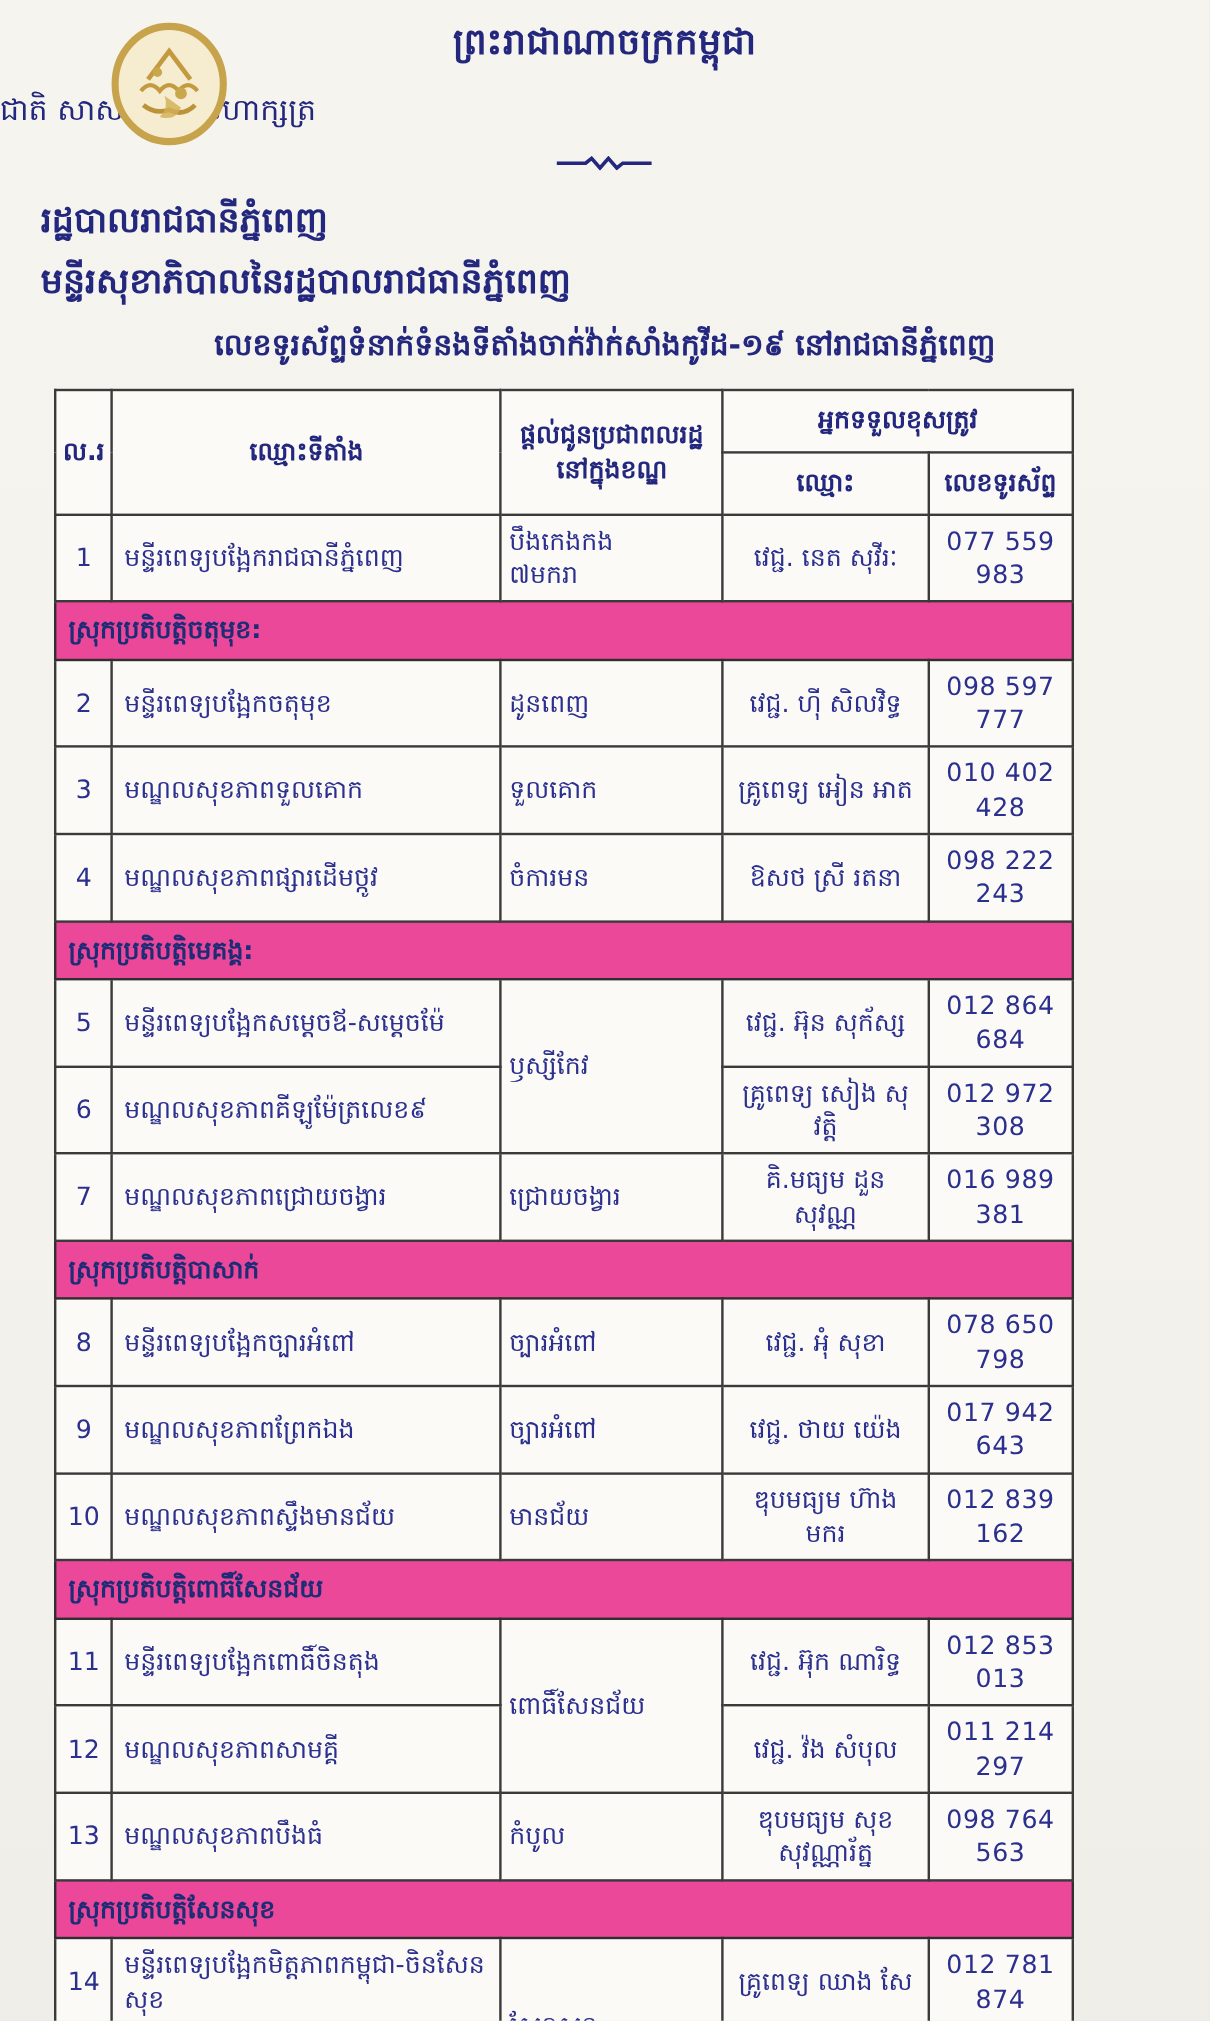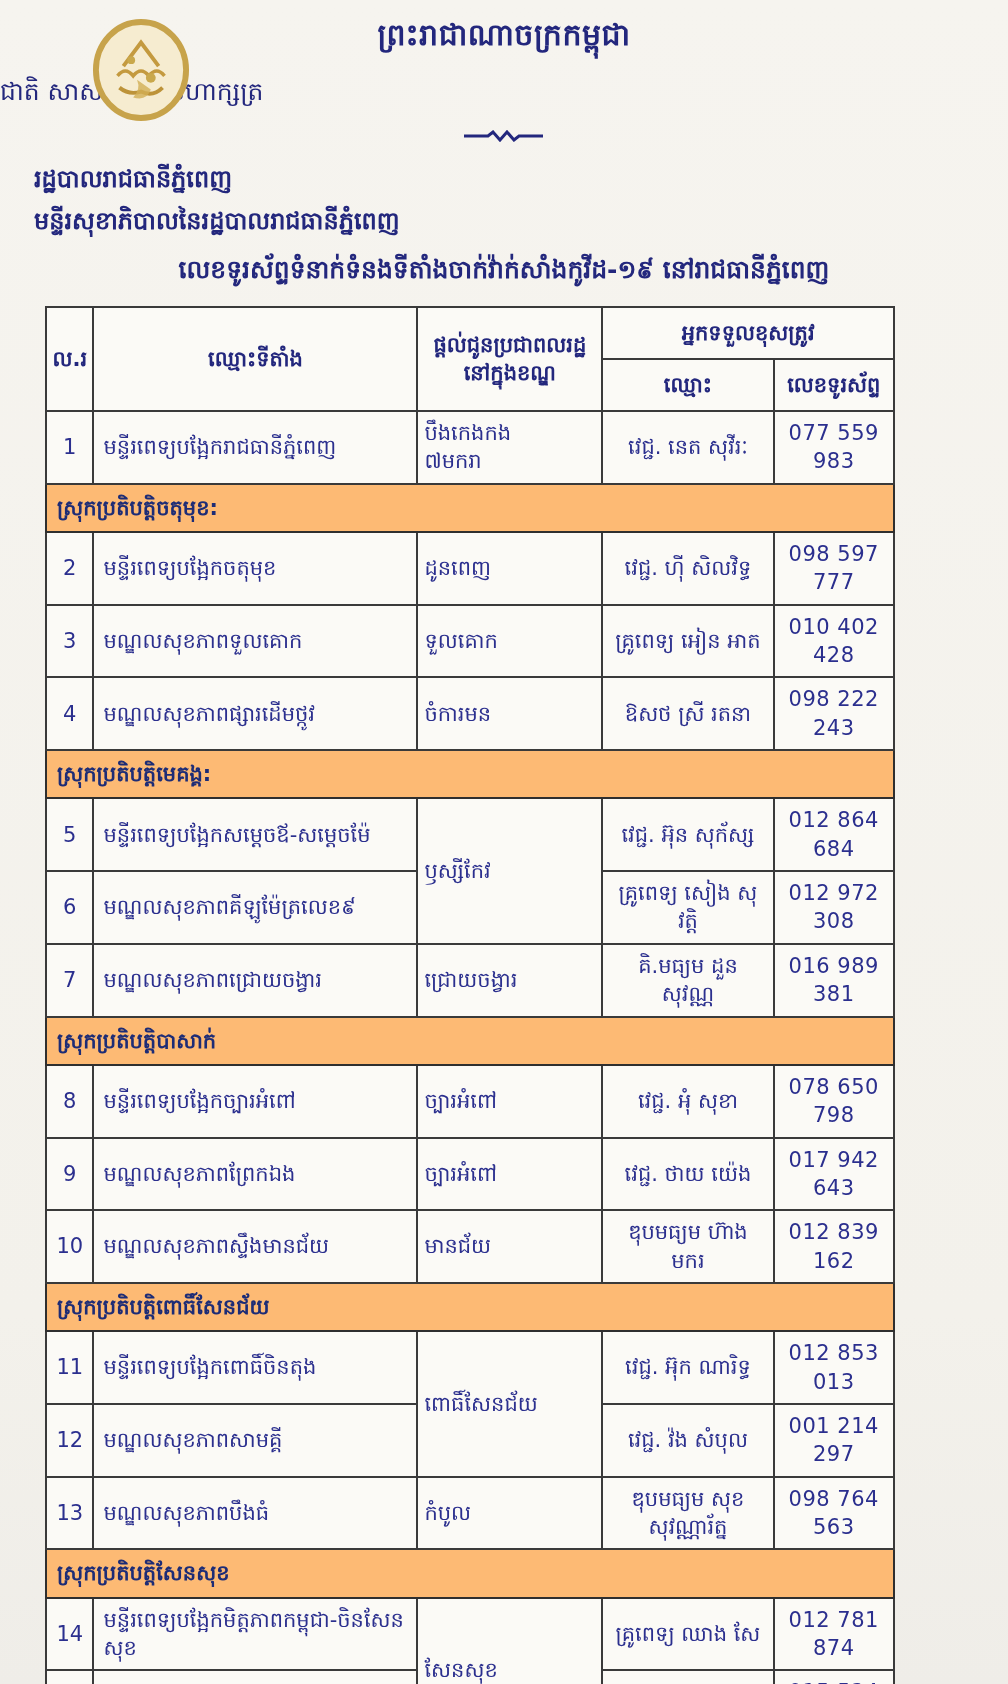--- a/index.html
+++ b/index.html
@@ -6,34 +6,34 @@
   body{background:#dddbd6;font-family:"DejaVu Sans","Liberation Sans",sans-serif;}
   .canvas{width:1008px;height:1684px;position:relative;overflow:hidden;
           background:linear-gradient(180deg,#f6f4ef 0%,#f3f1eb 78%,#efede8 100%);
           color:#272b84;}
   
   .doc-header{position:relative;padding-top:16px;height:132px;}
   .seal{position:absolute;left:92px;top:18px;width:98px;height:104px;}
   .kingdom{text-align:center;font-weight:bold;font-size:30px;letter-spacing:.5px;color:#23277d;}
   .motto{text-align:left;font-weight:normal;font-size:25px;margin-top:16px;color:#23277d;}
   .ornament-wrap{display:flex;justify-content:center;margin-top:18px;}
-  .admin{margin:10px 0 0 34px;font-weight:bold;font-size:24px;line-height:1.75;color:#23277d;}
+  .admin{margin:10px 0 0 34px;font-weight:bold;font-size:29px;line-height:1.75;color:#23277d;}
   .doc-title{text-align:center;font-weight:bold;font-size:25px;margin-top:12px;color:#23277d;}
   
   table{border-collapse:collapse;table-layout:fixed;background:#fbfaf6;}
   #table1{margin:16px 0 0 45px;width:850px;}
   th,td{border:2px solid #3a3a3a;vertical-align:middle;line-height:1.35;}
   th{font-weight:bold;text-align:center;font-size:21px;padding:7px 4px;color:#23277d;}
   td{font-size:21px;padding:7px 6px;color:#2b2f8e;}
   .c-no{text-align:center;}
   .c-name{text-align:left;padding-left:9px;margin-left:12px;}
   .c-khan{white-space:pre-line;}
   .c-person{text-align:center;}
   .c-phone{text-align:center;letter-spacing:.5px;}
-  td.section{background:#fdba74;font-weight:bold;text-align:left;padding:9px 10px;font-size:21px;color:#1d2c76;border-color:#2f2f2f;}
+  td.section{background:#ec4899;font-weight:bold;text-align:left;padding:9px 10px;font-size:21px;color:#1d2c76;border-color:#2f2f2f;}
   thead th{height:36px;}
 </style>
 </head>
 <body>
 
 <div class="canvas">
 
   <div class="doc-header">
     <div class="seal">
       <svg viewBox="0 0 100 104" width="98" height="104">
@@ -170,21 +170,21 @@
           <td class="c-no">11</td>
           <td class="c-name">មន្ទីរពេទ្យបង្អែកពោធិ៍ចិនតុង</td>
           <td class="c-khan" rowspan="2">ពោធិ៍សែនជ័យ</td>
           <td class="c-person">វេជ្ជ. អ៊ុក ណារិទ្ធ</td>
           <td class="c-phone">012 853 013</td>
         </tr>
         <tr>
           <td class="c-no">12</td>
           <td class="c-name">មណ្ឌលសុខភាពសាមគ្គី</td>
           <td class="c-person">វេជ្ជ. វ៉ង សំបុល</td>
-          <td class="c-phone">001 214 297</td>
+          <td class="c-phone">011 214 297</td>
         </tr>
         <tr>
           <td class="c-no">13</td>
           <td class="c-name">មណ្ឌលសុខភាពបឹងធំ</td>
           <td class="c-khan">កំបូល</td>
           <td class="c-person">ឌុបមធ្យម សុខ សុវណ្ណារ័ត្ន</td>
           <td class="c-phone">098 764 563</td>
         </tr>
         <tr>
           <td colspan="5" class="section">ស្រុកប្រតិបត្តិសែនសុខ</td>

